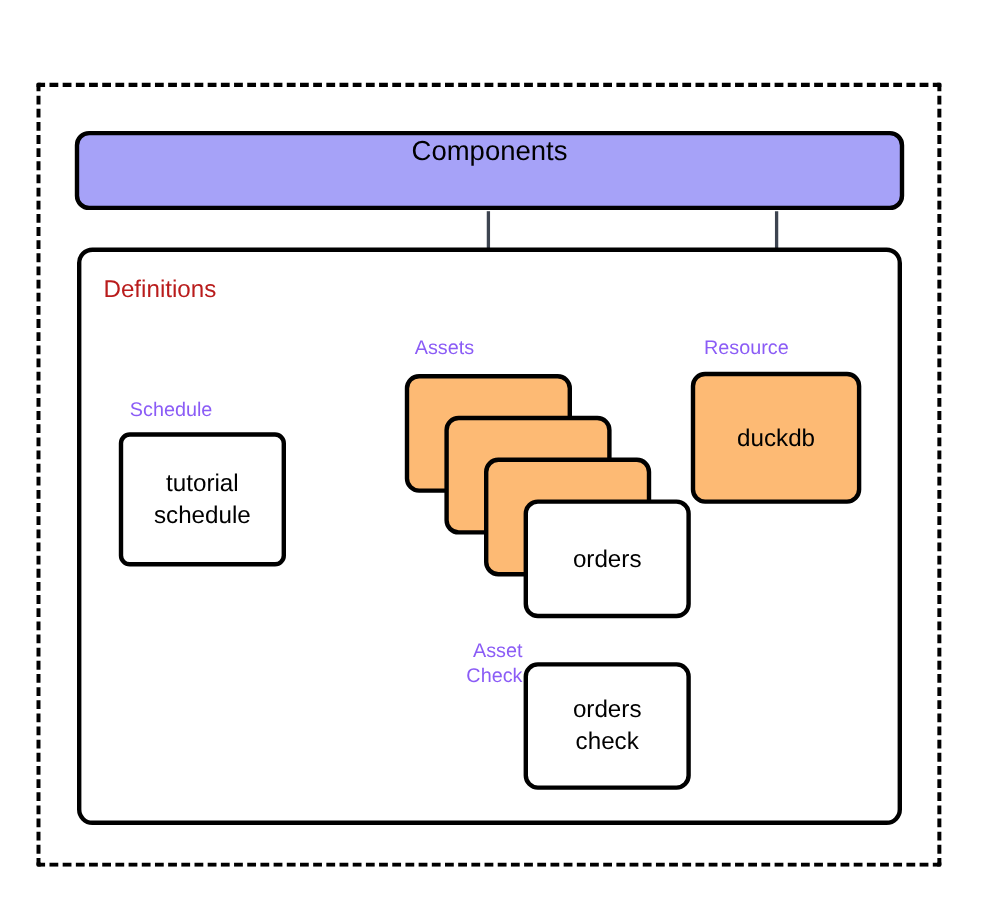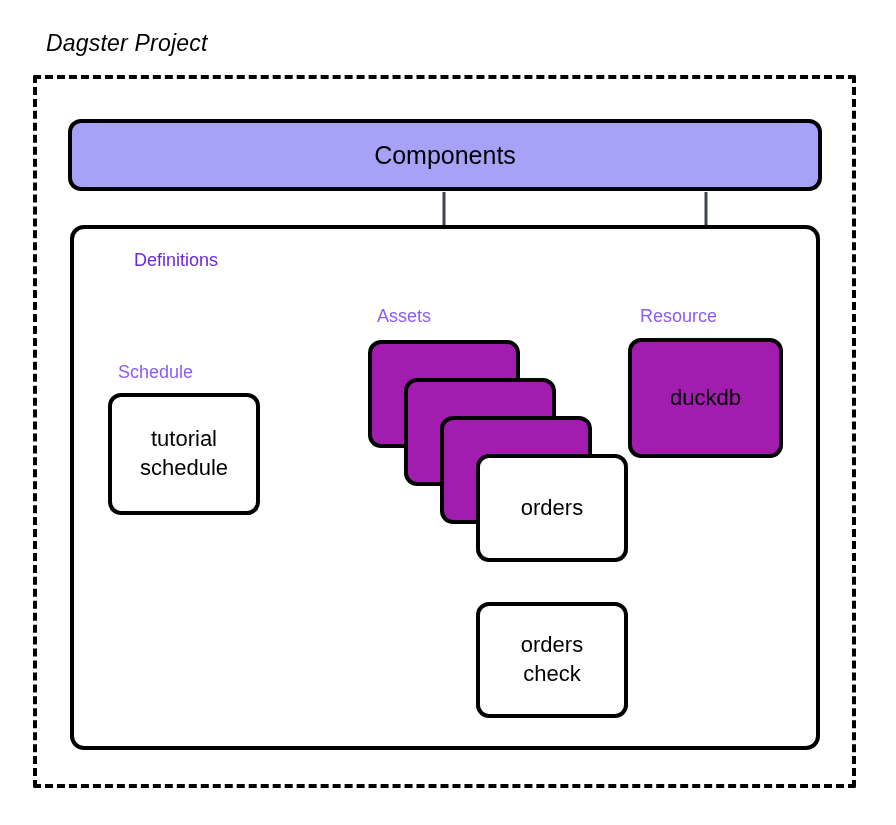--- a/index.html
+++ b/index.html
@@ -46,44 +46,42 @@
   
   .components-box {
     left: 68px;
     top: 119px;
     width: 754px;
     height: 72px;
     background: #a6a2f8;
     border: 4px solid #000000;
     border-radius: 13px;
     display: flex;
-    align-items: center;
     justify-content: center;
   }
   .components-label {
     font-size: 25px;
     color: #000000;
   }
 
   
   .definitions-box {
     left: 70px;
     top: 225px;
     width: 750px;
     height: 525px;
     background: #ffffff;
     border: 4px solid #000000;
     border-radius: 14px;
   }
   .definitions-label {
     left: 94px;
     top: 250px;
-    font-size: 18px;
-    color: #6d28d9;
-    margin-left: 40px;
+    font-size: 22px;
+    color: #b91c1c;
   }
 
   
   .caption {
     font-size: 18px;
     color: #8b5cf6;
     white-space: nowrap;
   }
   .caption-assets   { left: 377px; top: 306px; }
   .caption-resource { left: 640px; top: 306px; text-align: right; }
@@ -97,23 +95,23 @@
     display: flex;
     flex-direction: column;
     align-items: center;
     justify-content: center;
     text-align: center;
     font-size: 22px;
     color: #000000;
     line-height: 1.30;
     background: #ffffff;
   }
-  .card.filled { background: #a21caf; }
-
-  .card-schedule    { left: 108px; top: 393px; width: 152px; height: 122px; }
+  .card.filled { background: #fdba74; }
+
+  .card-schedule    { left: 108px; top: 393px; width: 152px; height: 122px; border-radius: 10px; }
   .card-asset-1     { left: 368px; top: 340px; width: 152px; height: 108px; }
   .card-asset-2     { left: 404px; top: 378px; width: 152px; height: 108px; }
   .card-asset-3     { left: 440px; top: 416px; width: 152px; height: 108px; }
   .card-orders-agg  { left: 476px; top: 454px; width: 152px; height: 108px; }
   .card-duckdb      { left: 628px; top: 338px; width: 155px; height: 120px; }
   .card-orders-chk  { left: 476px; top: 602px; width: 152px; height: 116px; }
 
   .card-line { display: block; }
 
   
@@ -122,21 +120,20 @@
     width: 896px;
     height: 825px;
     pointer-events: none;
   }
 </style>
 </head>
 <body>
 
 <div id="canvas">
 
-  <div class="abs project-title">Dagster Project</div>
 
   <div class="abs project-frame"></div>
 
   <svg class="abs connectors" viewBox="0 0 896 825" xmlns="http://www.w3.org/2000/svg">
     <defs>
       <marker id="arrowhead" markerWidth="9" markerHeight="9" refX="7.6" refY="4.5" orient="auto" markerUnits="strokeWidth">
         <path d="M0,0.6 L8.4,4.5 L0,8.4 z" fill="#3d4450"></path>
       </marker>
     </defs>
 
@@ -168,20 +165,24 @@
   <div class="abs components-box">
     <span class="components-label">Components</span>
   </div>
 
   <div class="abs definitions-box"></div>
   <div class="abs definitions-label">Definitions</div>
 
   <div class="abs caption caption-schedule">Schedule</div>
   <div class="abs caption caption-assets">Assets</div>
   <div class="abs caption caption-resource">Resource</div>
+  <div class="abs caption caption-check">
+    <span class="card-line">Asset</span>
+    <span class="card-line">Check</span>
+  </div>
 
   <div class="abs card card-schedule">
     <span class="card-line">tutorial</span>
     <span class="card-line">schedule</span>
   </div>
 
   <div class="abs card filled card-asset-1"></div>
   <div class="abs card filled card-asset-2"></div>
   <div class="abs card filled card-asset-3"></div>
 

